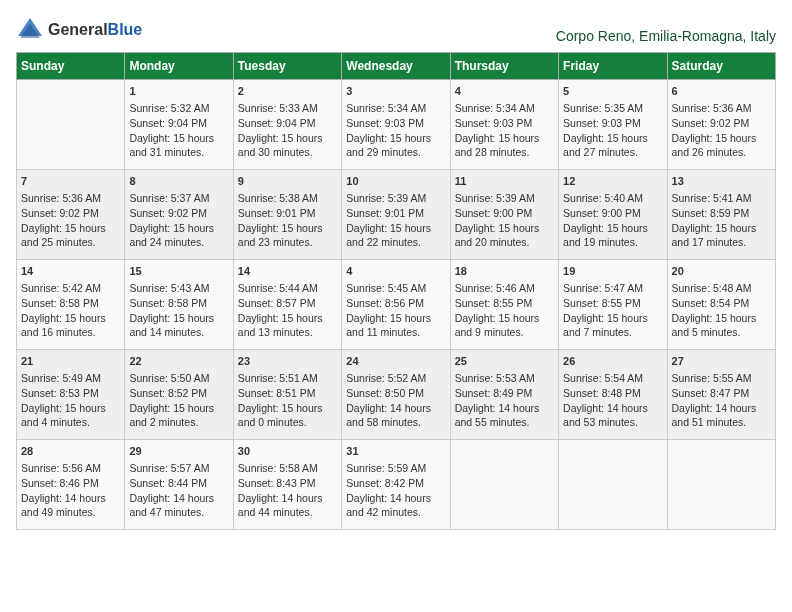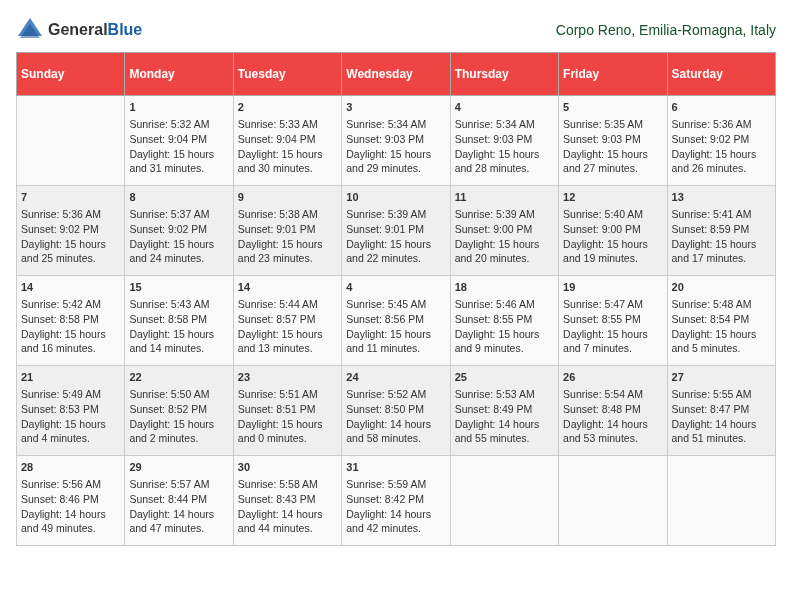--- a/index.html
+++ b/index.html
@@ -6,21 +6,21 @@
     body {
       font-family: Arial, sans-serif;
       background: #fff;
       width: 792px;
       min-height: 612px;
       padding: 16px;
     }
     .header {
       display: flex;
       justify-content: space-between;
-      align-items: center;
+      align-items: flex-end;
       margin-bottom: 8px;
     }
     .logo {
       display: flex;
       align-items: center;
       gap: 4px;
     }
     .logo-text-general { font-size: 16px; font-weight: bold; color: #333; }
     .logo-text-blue { font-size: 16px; font-weight: bold; color: #1a5fa8; }
     .logo-icon {
@@ -29,23 +29,23 @@
     .title-block { text-align: right; }
     .month-title { font-size: 36px; color: #1a1a2e; font-weight: normal; }
     .location-title { font-size: 14px; color: #14532d; }
 
     table {
       width: 100%;
       border-collapse: collapse;
       font-size: 11px;
     }
     thead tr th {
-      background-color: #ef4444;
+      background-color: #15803d;
       color: #fff;
-      padding: 14px 4px;
+      padding: 6px 4px;
       text-align: left;
       font-size: 12px;
       font-weight: bold;
       border: 1px solid #aaa;
     }
     tbody tr td {
       vertical-align: top;
       padding: 4px 4px;
       border: 1px solid #ccc;
       min-height: 70px;

